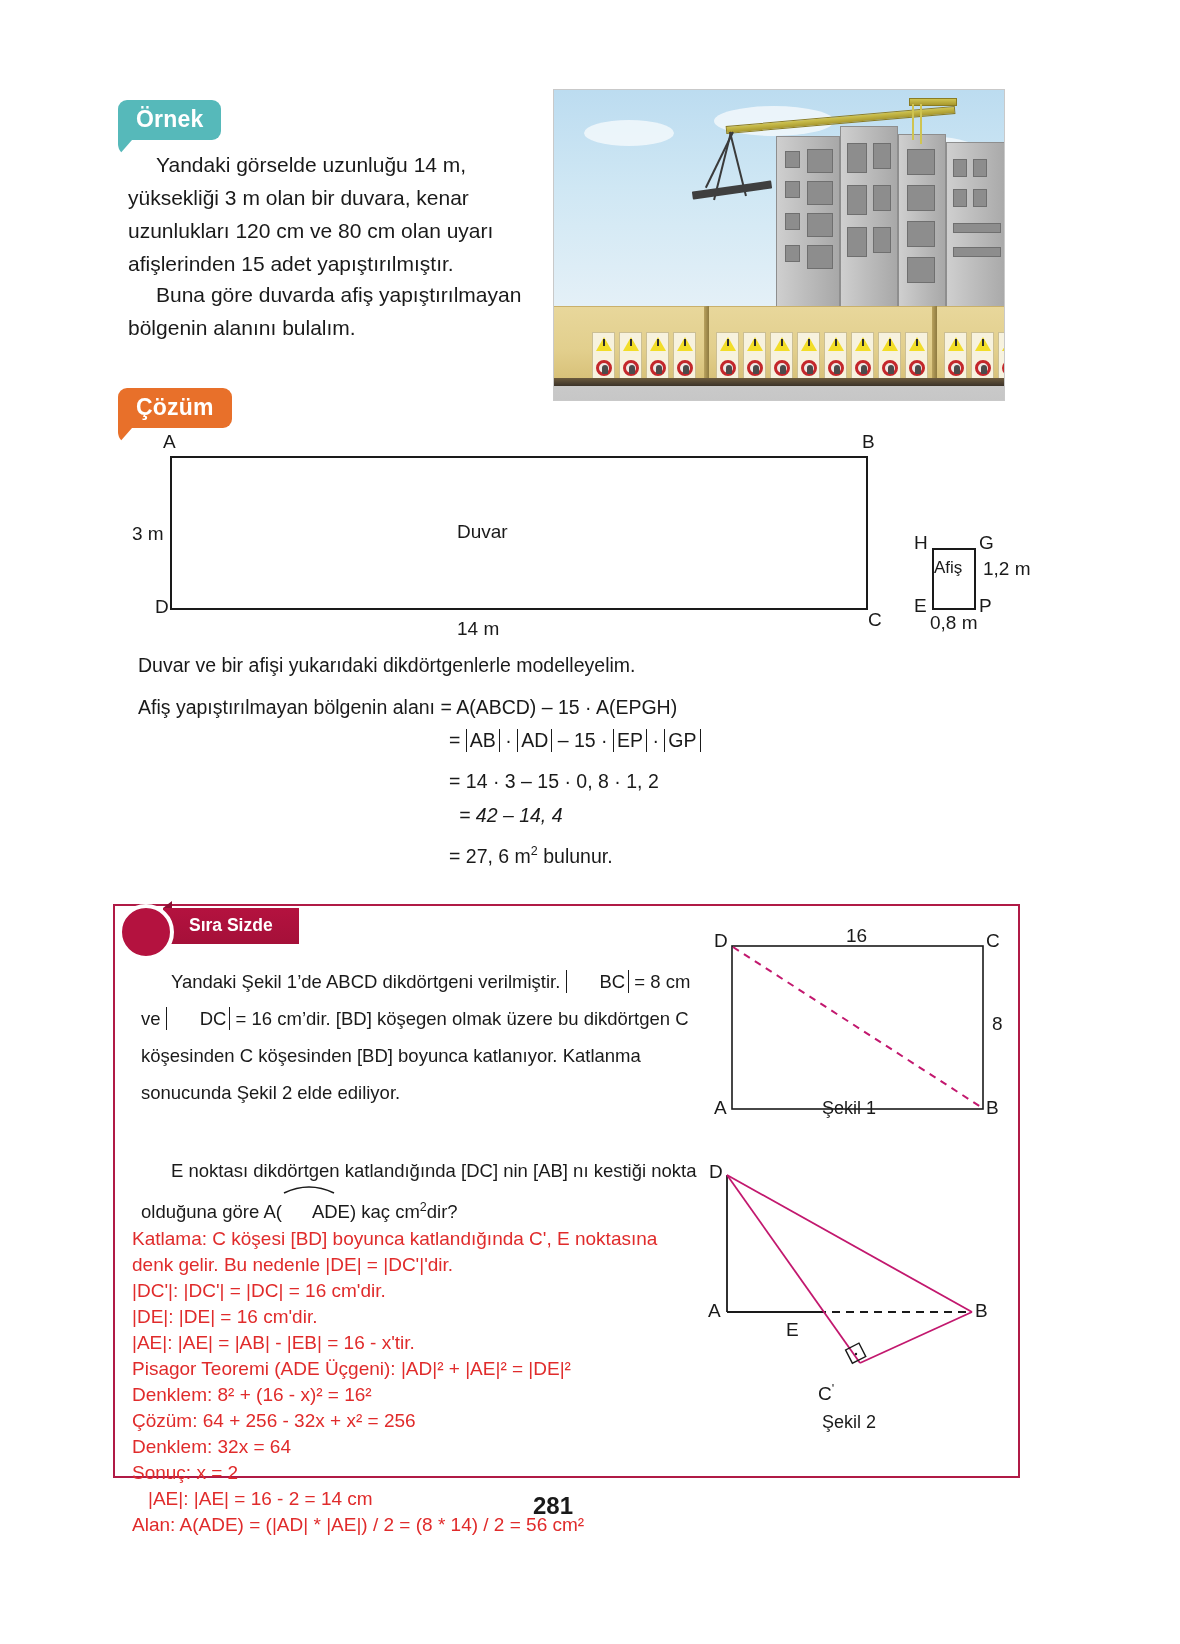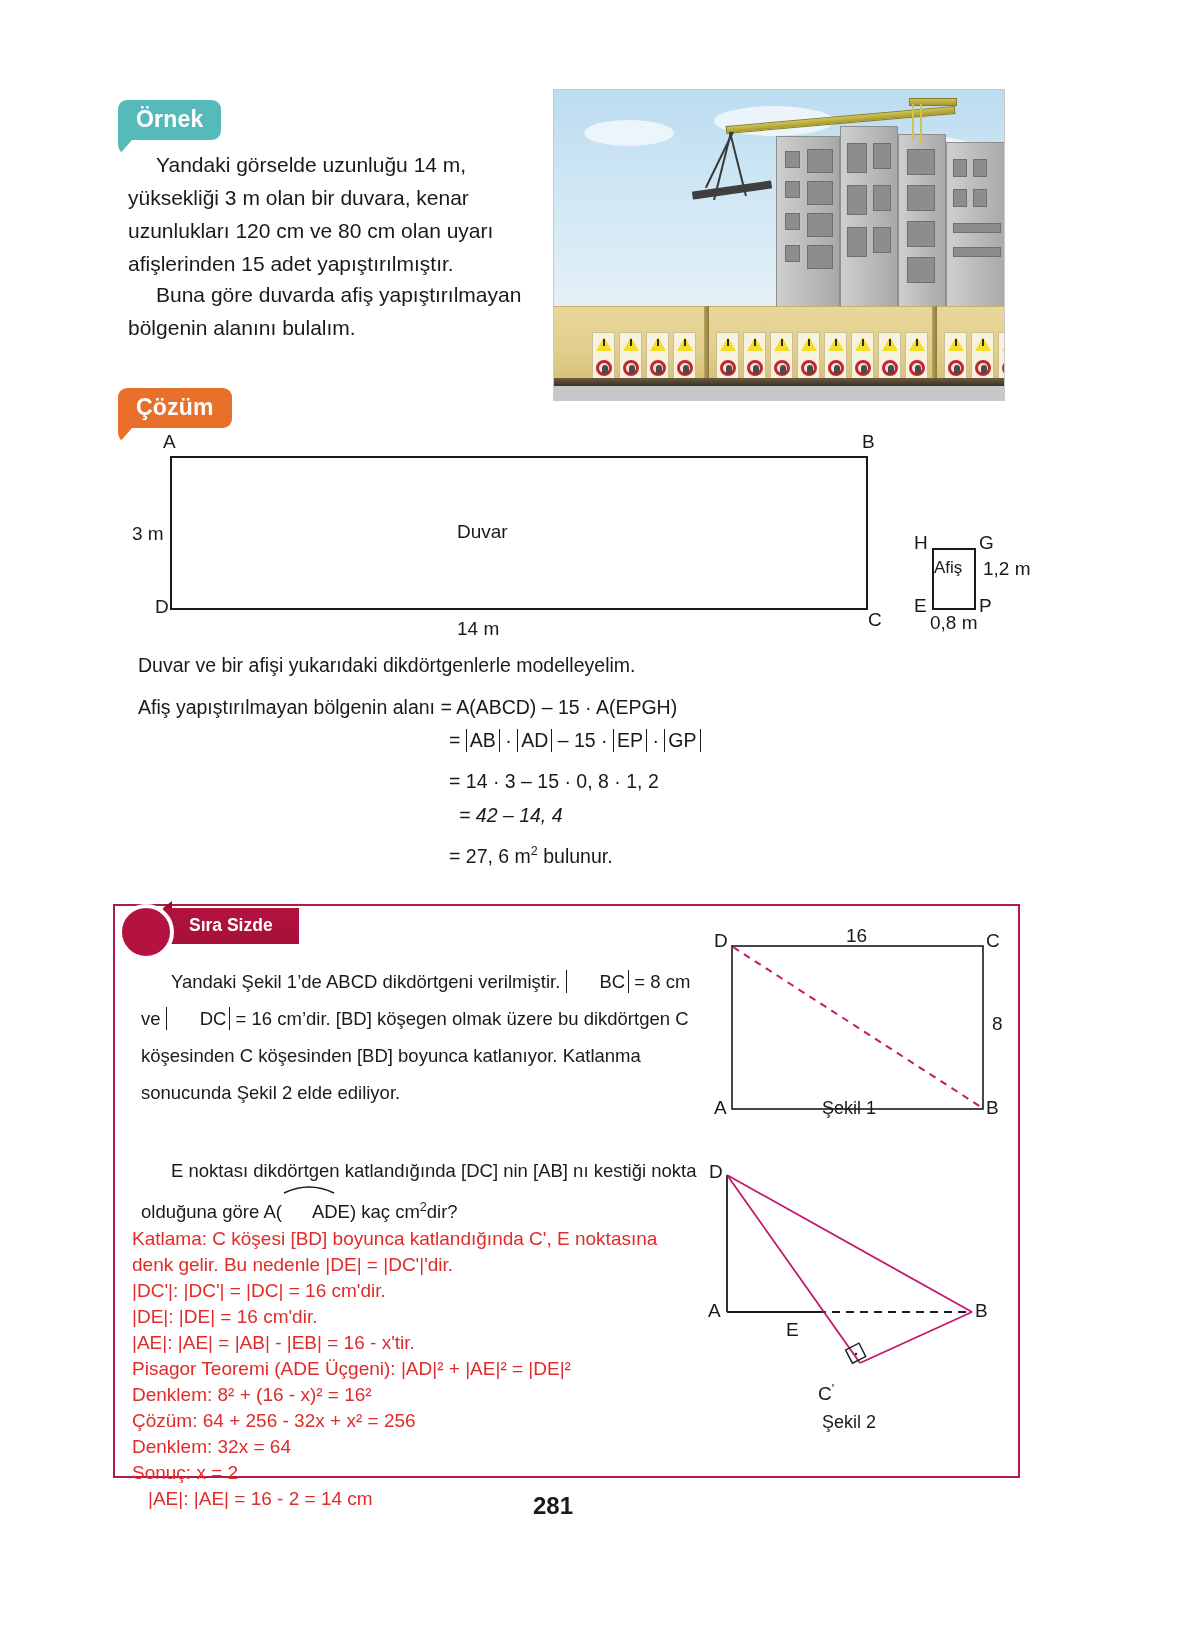--- a/index.html
+++ b/index.html
@@ -457,20 +457,21 @@
   <div class="redline" style="left:132px;top:1252px;">denk gelir. Bu nedenle |DE| = |DC'|'dir.</div>
   <div class="redline" style="left:132px;top:1278px;">|DC'|: |DC'| = |DC| = 16 cm'dir.</div>
   <div class="redline" style="left:132px;top:1304px;">|DE|: |DE| = 16 cm'dir.</div>
   <div class="redline" style="left:132px;top:1330px;">|AE|: |AE| = |AB| - |EB| = 16 - x'tir.</div>
   <div class="redline" style="left:132px;top:1356px;">Pisagor Teoremi (ADE Üçgeni): |AD|² + |AE|² = |DE|²</div>
   <div class="redline" style="left:132px;top:1382px;">Denklem: 8² + (16 - x)² = 16²</div>
   <div class="redline" style="left:132px;top:1408px;">Çözüm: 64 + 256 - 32x + x² = 256</div>
   <div class="redline" style="left:132px;top:1434px;">Denklem: 32x = 64</div>
   <div class="redline" style="left:132px;top:1460px;">Sonuç: x = 2</div>
   <div class="redline" style="left:148px;top:1486px;">|AE|: |AE| = 16 - 2 = 14 cm</div>
+  <div class="redline" style="left:132px;top:1512px;">Alan: A(ADE) = (|AD| * |AE|) / 2 = (8 * 14) / 2 = 56 cm²</div>
 
   <svg id="sekil1-diag" viewBox="0 0 253 165">
     <rect x="1" y="1" width="251" height="163" fill="none" stroke="#1a1a1a" stroke-width="1.6"></rect>
     <line x1="2" y1="2" x2="250" y2="162" stroke="#c2186e" stroke-width="2" stroke-dasharray="7,6"></line>
   </svg>
   <div class="lbl" style="left:714px;top:930px;">D</div>
   <div class="lbl" style="left:986px;top:930px;">C</div>
   <div class="lbl" style="left:714px;top:1097px;">A</div>
   <div class="lbl" style="left:986px;top:1097px;">B</div>
   <div class="lbl" style="left:846px;top:925px;">16</div>

